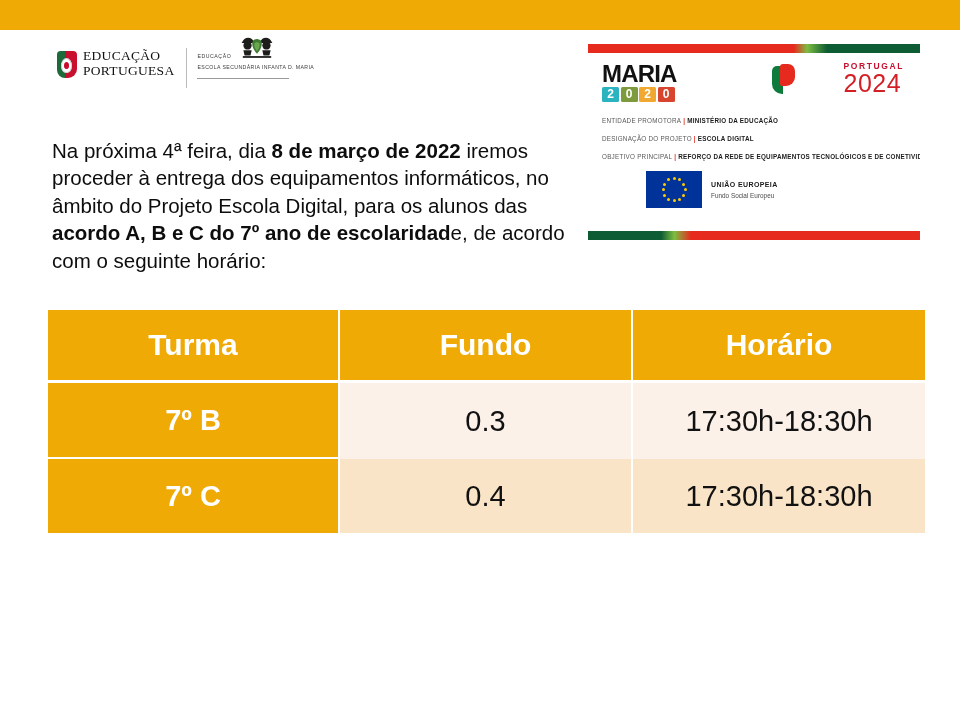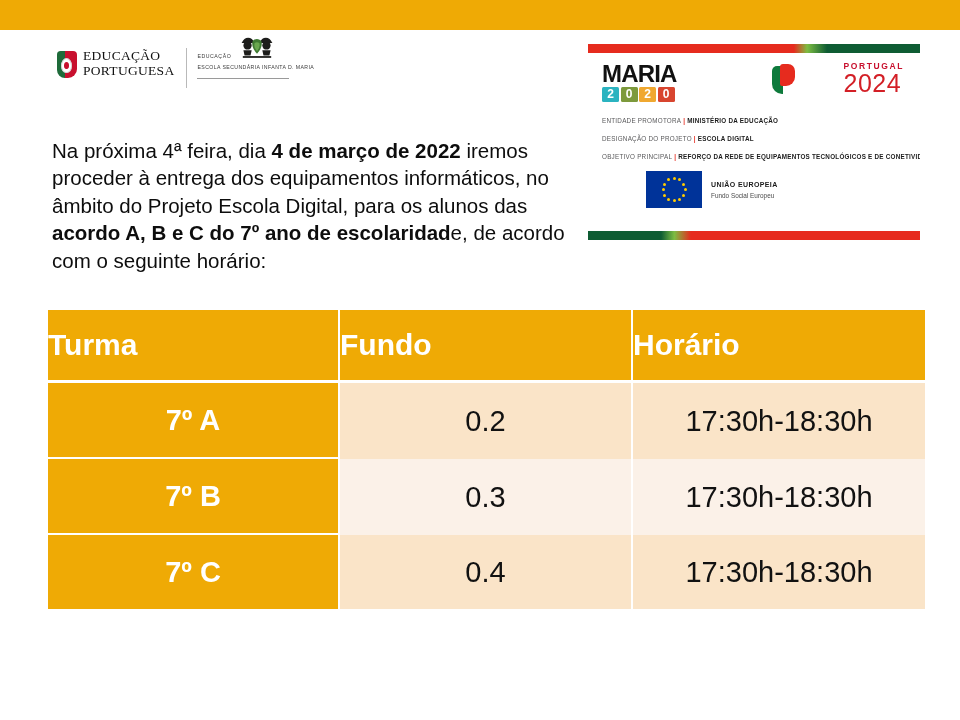--- a/index.html
+++ b/index.html
@@ -284,21 +284,21 @@
   #schedule-table col.c-turma  { width: 292px; }
   #schedule-table col.c-sala   { width: 293px; }
   #schedule-table col.c-hora   { width: 292px; }
 
   #schedule-table th {
     background: #EFAA05;
     color: #ffffff;
     font-size: 30px;
     font-weight: bold;
     height: 70px;
-    text-align: left;
+    text-align: center;
     border-right: 2px solid #ffffff;
     border-bottom: 3px solid #ffffff;
     padding: 0;
   }
   #schedule-table th:last-child { border-right: none; }
 
   #schedule-table td {
     height: 74px;
     text-align: center;
     font-size: 29px;
@@ -347,21 +347,21 @@
       <path d="M23 8 q7 -6 14 0 q4 10 -7 22 q-11 -12 -7 -22 z" fill="#3f7a32"></path>
       <path d="M26 12 q4 -3 8 0 q2 7 -4 14 q-6 -7 -4 -14 z" fill="#6aa84f"></path>
       <rect x="6" y="34" width="48" height="3" fill="#1d1d1b"></rect>
     </svg>
     <span class="edu-line">EDUCAÇÃO</span>
     <span class="school-line">ESCOLA SECUNDÁRIA INFANTA D. MARIA</span>
     <div class="rule"></div>
   </div>
 </div>
 
-<p id="body-text">Na próxima 4ª feira, dia <b>4 de março de 2022</b> iremos proceder à entrega dos equipamentos informáticos, no âmbito do Projeto Escola Digital, para os alunos das <b>acordo A, B e C do 7º ano de escolaridad</b>e, de acordo com o seguinte horário:</p>
+<p id="body-text">Na próxima 4ª feira, dia <b>8 de março de 2022</b> iremos proceder à entrega dos equipamentos informáticos, no âmbito do Projeto Escola Digital, para os alunos das <b>acordo A, B e C do 7º ano de escolaridad</b>e, de acordo com o seguinte horário:</p>
 
 <div id="centro-banner">
   <div class="banner-stripe" id="stripe-top"></div>
   <div id="banner-inner">
     <div id="banner-logos">
       <div id="centro-logo">
         <span id="centro-word">MARIA</span>
         <div id="centro-squares">
             <span style="background: rgb(43, 179, 192);">2</span>
             <span style="background: rgb(125, 154, 60);">0</span>
@@ -422,25 +422,20 @@
       <col class="c-hora">
   </colgroup>
   <thead>
     <tr>
       <th>Turma</th>
       <th>Fundo</th>
       <th>Horário</th>
     </tr>
   </thead>
   <tbody id="schedule-body">
-      <tr class="row-odd">
-        <td class="col-turma">7º A</td>
-        <td class="col-data">0.2</td>
-        <td class="col-data">17:30h-18:30h</td>
-      </tr>
       <tr class="row-even">
         <td class="col-turma">7º B</td>
         <td class="col-data">0.3</td>
         <td class="col-data">17:30h-18:30h</td>
       </tr>
       <tr class="row-odd">
         <td class="col-turma">7º C</td>
         <td class="col-data">0.4</td>
         <td class="col-data">17:30h-18:30h</td>
       </tr>

